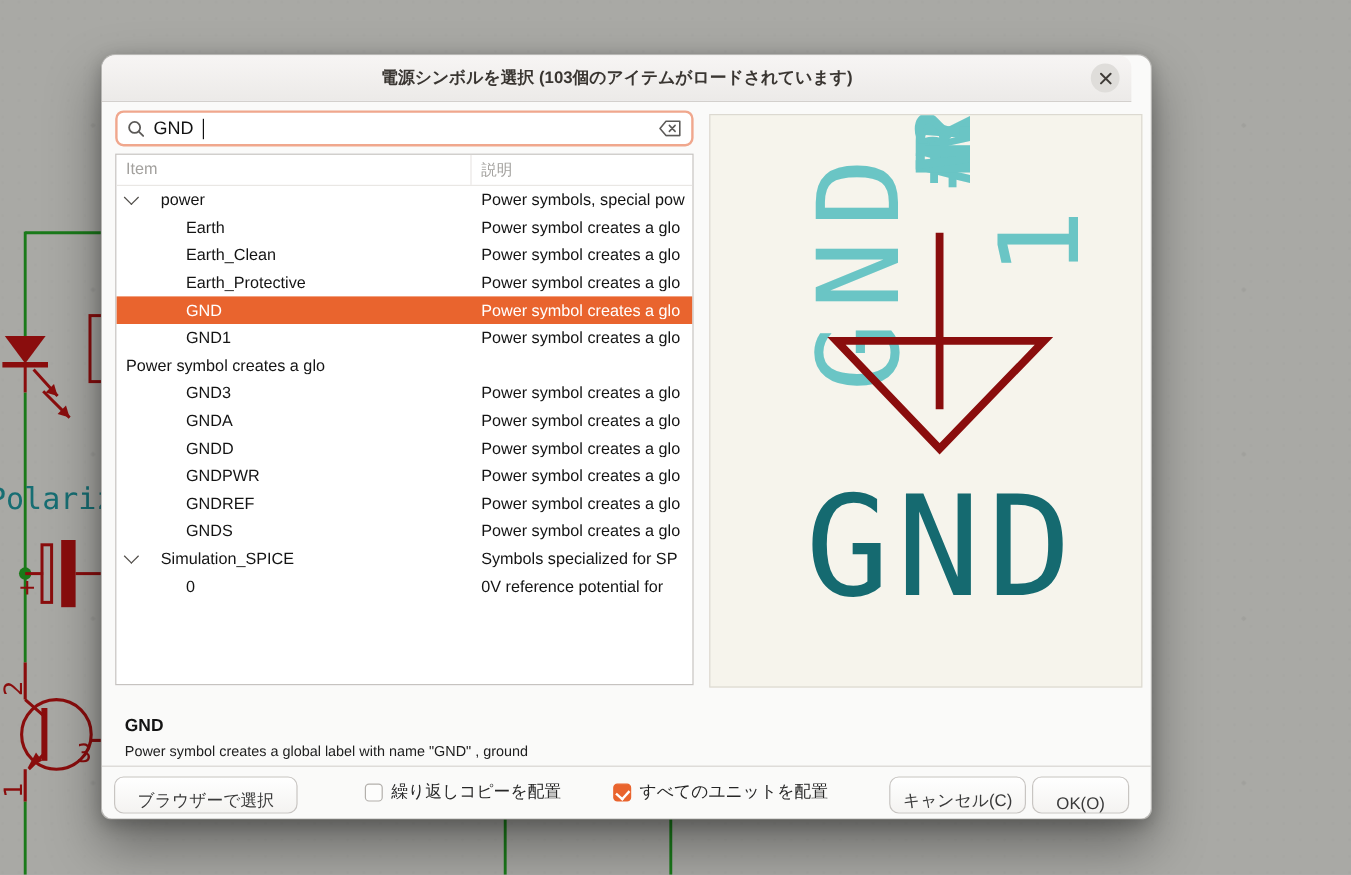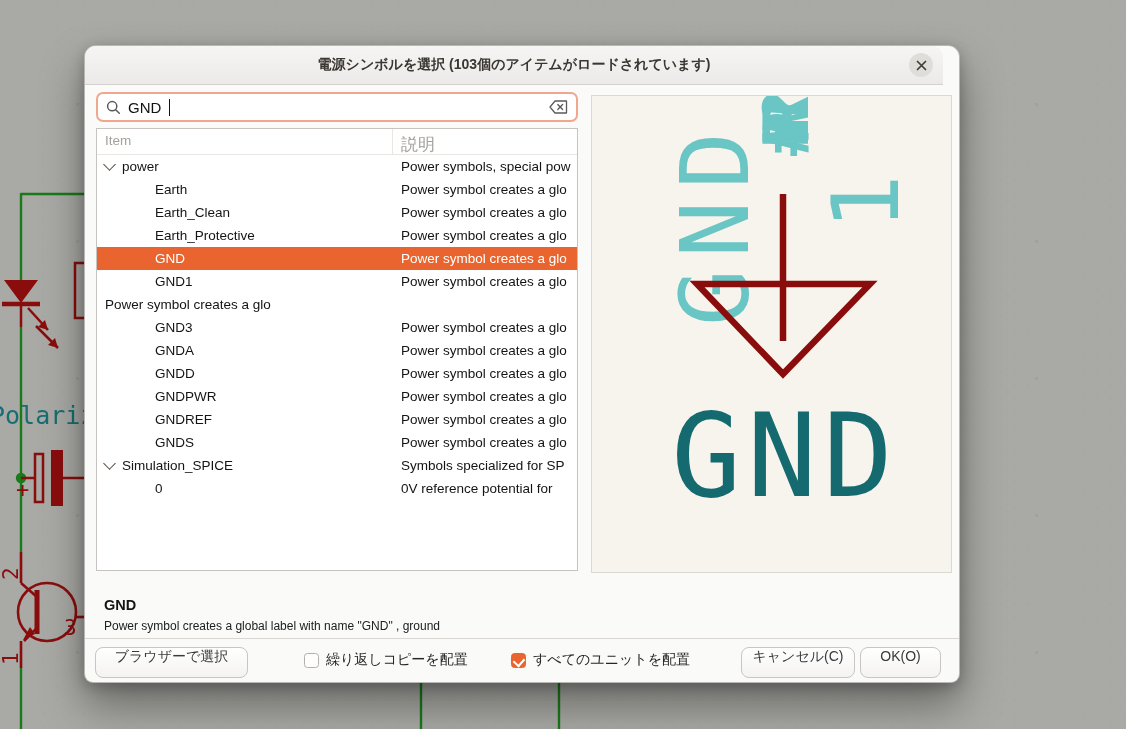--- a/index.html
+++ b/index.html
@@ -48,25 +48,25 @@
   .caret{display:inline-block;width:1px;height:17px;background:#111;margin-left:1px;}
   .search .spacer{flex:1;}
   
   .listpane{
     position:absolute;left:11px;top:82px;width:482px;height:443px;box-sizing:border-box;
     background:#fff;border:1px solid #c6c3c0;overflow:hidden;
   }
   .thead{display:flex;height:25px;border-bottom:1px solid #e9e7e4;}
   .thead .h1{width:296px;box-sizing:border-box;border-right:1px solid #e9e7e4;
     padding:4px 0 0 8px;font-size:13.5px;color:#a3a19e;font-weight:400;}
-  .thead .h2{flex:1;padding:4px 0 0 8px;font-size:17px;color:#a3a19e;font-weight:500;}
+  .thead .h2{flex:1;padding:4px 0 0 8px;font-size:13px;color:#a3a19e;font-weight:500;}
   .trow{display:flex;height:23px;align-items:center;font-size:13.5px;color:#141414;}
   .trow.sel{background:#e9642e;color:#fff;}
   .tcell-item{width:296px;box-sizing:border-box;display:flex;align-items:center;overflow:hidden;white-space:nowrap;}
-  .tcell-item.lv0{padding-left:6px;}
+  .tcell-item.lv0{padding-left:6px;gap:12px;}
   .tcell-item.lv1{padding-left:58px;}
   .tcell-desc{flex:1;overflow:hidden;white-space:nowrap;padding-left:8px;}
   .chev{
     display:inline-block;width:8px;height:8px;margin:-5px 8px 0 2px;
     border-right:1.7px solid #504d49;border-bottom:1.7px solid #504d49;
     transform:rotate(45deg);flex:none;
   }
   
   .preview{
     position:absolute;left:506px;top:49px;width:361px;height:478px;box-sizing:border-box;
@@ -74,21 +74,21 @@
   }
   
   .info-name{position:absolute;left:19px;top:551px;font-size:14.5px;font-weight:bold;color:#141414;}
   .info-desc{position:absolute;left:19px;top:573px;font-size:12px;color:#202020;}
   .sep{position:absolute;left:0;right:0;top:592px;height:1px;background:#d8d5d2;}
   
   .btn{
     position:absolute;top:601px;height:31px;box-sizing:border-box;
     background:linear-gradient(#ffffff,#f4f3f1);
     border:1px solid #c8c5c2;border-radius:8px;
-    font-size:14px;color:#3a3a3a;display:flex;align-items:flex-start;justify-content:center;
+    font-size:14px;color:#3a3a3a;display:flex;align-items:flex-end;justify-content:center;
   }
   .btn-browse{left:10px;width:153px;}
   .btn-cancel{left:656px;width:114px;}
   .btn-ok{left:775px;width:81px;}
   .cb{position:absolute;top:605px;display:flex;align-items:center;gap:7px;font-size:14px;color:#262626;padding-left:16px;}
   .cb1{left:203px;}
   .cb2{left:410px;text-align:center;}
   .box{width:15px;height:15px;box-sizing:border-box;border:1.5px solid #b3b0ac;border-radius:3.5px;background:#fdfdfc;position:relative;flex:none;}
   .cb.checked .box{background:#e9642e;border-color:#e9642e;}
   .cb.checked .box::after{

